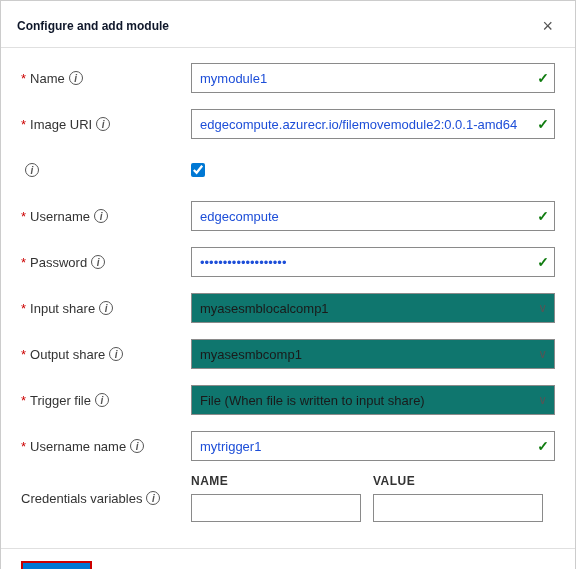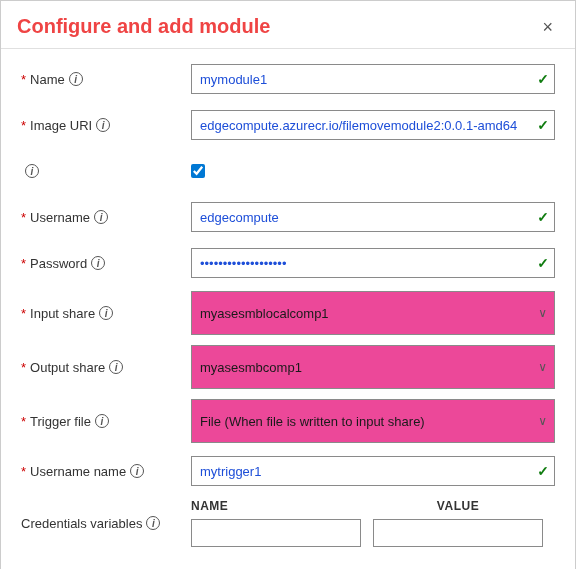--- a/index.html
+++ b/index.html
@@ -24,23 +24,23 @@
 
     .dialog-header {
       display: flex;
       justify-content: space-between;
       align-items: center;
       padding: 14px 16px 10px 16px;
       border-bottom: 1px solid #e0e0e0;
     }
 
     .dialog-title {
-      font-size: 20px;
+      font-size: 12px;
       font-weight: 600;
-      color: #ef4444;
+      color: #0f172a;
     }
 
     .close-btn {
       background: none;
       border: none;
       font-size: 18px;
       cursor: pointer;
       color: #555;
       line-height: 1;
       padding: 2px 6px;
@@ -115,26 +115,26 @@
       font-weight: bold;
     }
 
     .dropdown-wrap {
       width: 100%;
       position: relative;
     }
 
     .dropdown-select {
       width: 100%;
-      height: 44px;
+      height: 30px;
       border: 1px solid #8a8a8a;
       padding: 0 28px 0 8px;
       font-size: 13px;
       color: #1a1a1a;
-      background: #ec4899;
+      background: #0f766e;
       appearance: none;
       -webkit-appearance: none;
       cursor: pointer;
       outline: none;
     }
 
     .dropdown-arrow {
       position: absolute;
       right: 8px;
       top: 50%;
@@ -169,21 +169,21 @@
 
     .env-header-label {
       font-size: 12px;
       font-weight: 600;
       color: #333;
       text-transform: uppercase;
       letter-spacing: 0.5px;
     }
 
     .env-header-name { width: 170px; }
-    .env-header-value { width: 170px; text-align: center; }
+    .env-header-value { width: 170px; }
 
     .env-inputs-row {
       display: flex;
       gap: 12px;
       padding-left: 170px;
     }
 
     .env-input {
       width: 170px;
       height: 28px;

